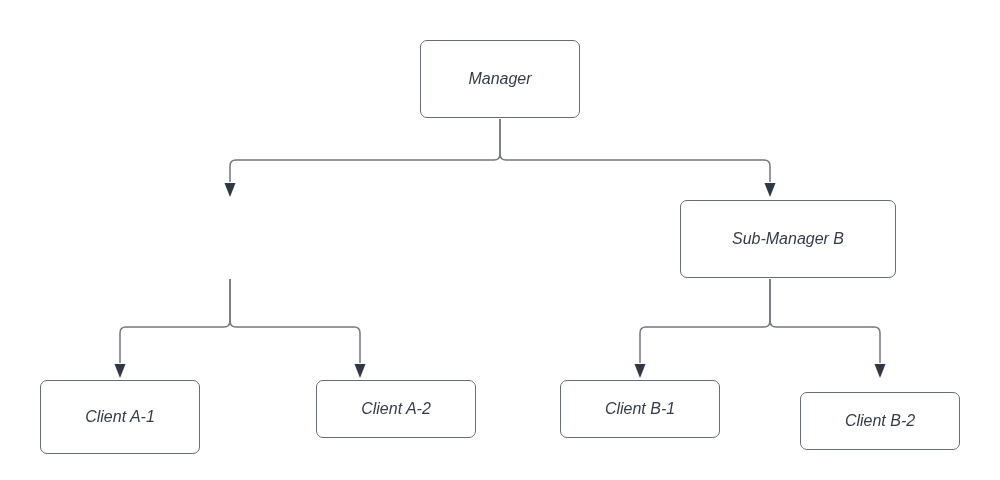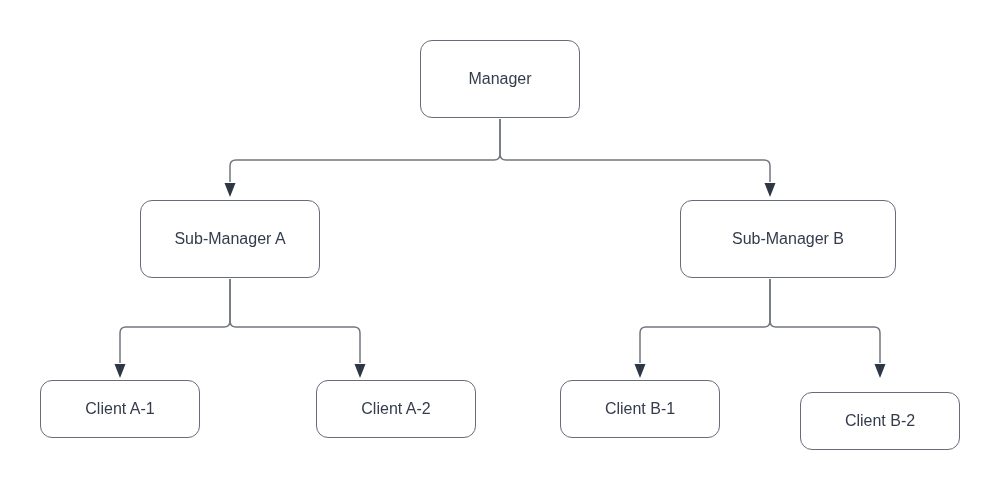--- a/index.html
+++ b/index.html
@@ -37,34 +37,35 @@
   }
   .arrow {
     fill: var(--arrowhead);
     stroke: none;
   }
   .node {
     position: absolute;
     box-sizing: border-box;
     background: var(--node-fill);
     border: 1.5px solid var(--node-border);
-    border-radius: 12px;
+    border-radius: 7px;
     display: flex;
     align-items: center;
     justify-content: center;
+    font-style: italic;
   }
   .node-label {
     font-size: 16px;
     color: var(--text);
     white-space: nowrap;
   }
   #node-manager   { left: 420px; top: 40px;  width: 160px; height: 78px; }
   #node-sub-a     { left: 140px; top: 200px; width: 180px; height: 78px; }
   #node-sub-b     { left: 680px; top: 200px; width: 216px; height: 78px; }
-  #node-client-a1 { left: 40px;  top: 380px; width: 160px; height: 58px; }
+  #node-client-a1 { left: 40px;  top: 380px; width: 160px; height: 74px; }
   #node-client-a2 { left: 280px; top: 380px; width: 160px; height: 58px; margin-left: 36px; }
   #node-client-b1 { left: 560px; top: 380px; width: 160px; height: 58px; }
   #node-client-b2 { left: 800px; top: 392px; width: 160px; height: 58px; }
 </style>
 </head>
 <body>
 
 <div class="canvas">
 
   <svg class="connector-layer" viewBox="0 0 1000 480" xmlns="http://www.w3.org/2000/svg">
@@ -85,23 +86,20 @@
     <polygon class="arrow" points="640,378 634.5,364 645.5,364"></polygon>
 
     <path class="edge" d="M 770 279 L 770 321 Q 770 327 776 327 L 874 327 Q 880 327 880 333 L 880 363"></path>
     <polygon class="arrow" points="880,378 874.5,364 885.5,364"></polygon>
   </svg>
 
   <div class="node" id="node-manager">
     <span class="node-label">Manager</span>
   </div>
 
-  <div class="node" id="node-sub-a">
-    <span class="node-label">Sub-Manager A</span>
-  </div>
 
   <div class="node" id="node-sub-b">
     <span class="node-label">Sub-Manager B</span>
   </div>
 
   <div class="node" id="node-client-a1">
     <span class="node-label">Client A-1</span>
   </div>
 
   <div class="node" id="node-client-a2">

